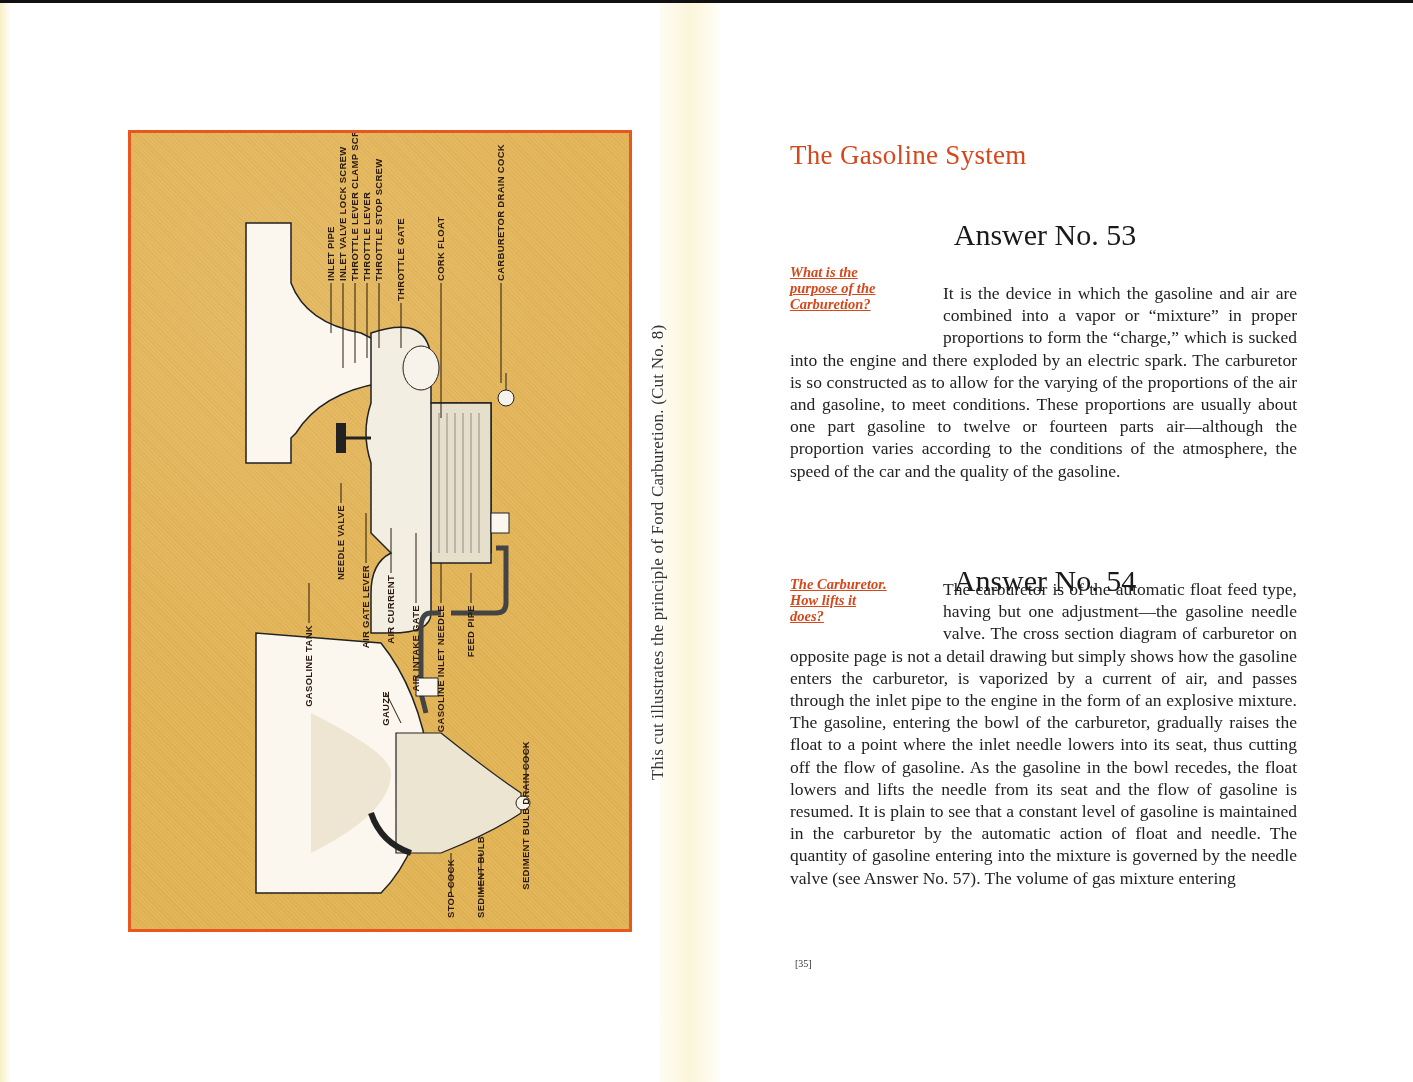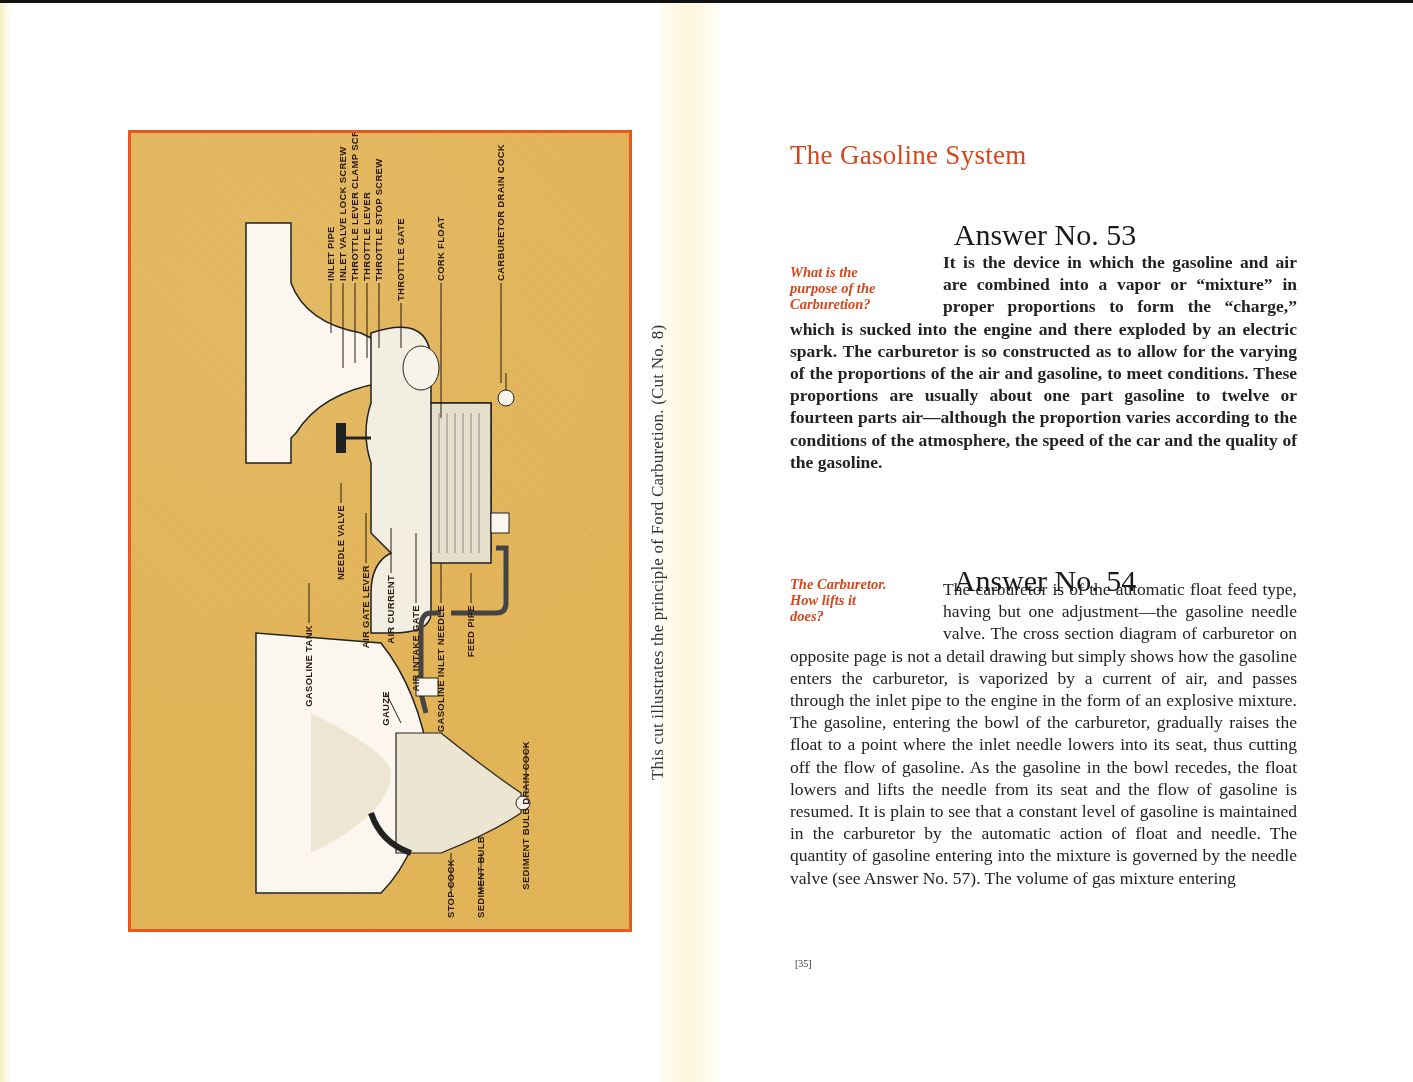--- a/index.html
+++ b/index.html
@@ -37,21 +37,21 @@
     position:absolute; left:790px; top:140px; width:500px; 
     color:#d5481c; font-size:27px; letter-spacing:0.3px;font-family:Liberation Serif, serif;
   }
   .ans-heading {
     position:absolute; left:790px; width:510px; text-align:center;
     font-size:30px; color:#1a1a1a;
   }
   .sidenote {
     position:absolute; left:790px; width:150px;
     color:#d5481c; font-style:italic; font-weight:bold;
-    font-size:14.5px; line-height:16px;
+    font-size:14.5px; line-height:16px;text-decoration:underline;
   }
   .body-text {
     position:absolute; left:790px; width:507px;
     font-size:17.5px; line-height:22.2px; color:#222;
     text-align:justify; text-indent:0;
   }
   .folio { position:absolute; left:795px; top:958px; font-size:10px; color:#333; }
 </style>
 </head>
 <body>
@@ -151,21 +151,21 @@
 <div class="caption">This cut illustrates the principle of Ford Carburetion.   (Cut No. 8)</div>
 
 <div class="page-title">The Gasoline System</div>
 
 <div class="ans-heading" style="top:218px;">Answer No. 53</div>
 <div class="sidenote" style="top:264px;">
   <div>What is the</div>
   <div>purpose of the</div>
   <div>Carburetion?</div>
 </div>
-<div class="body-text" style="top:251px;font-weight:bold;">
+<div class="body-text" style="top:282px;">
   <span style="float:left;width:153px;height:66px;"></span>
   <span>It is the device in which the gasoline and air are combined into a vapor or “mixture” in proper proportions to form the “charge,” which is sucked into the engine and there exploded by an electric spark.  The carburetor is so constructed as to allow for the varying of the proportions of the air and gasoline, to meet conditions.  These proportions are usually about one part gasoline to twelve or fourteen parts air—although the proportion varies according to the conditions of the atmosphere, the speed of the car and the quality of the gasoline.</span>
 </div>
 
 <div class="ans-heading" style="top:564px;">Answer No. 54</div>
 <div class="sidenote" style="top:576px;">
   <div>The Carburetor.</div>
   <div>How lifts it</div>
   <div>does?</div>
 </div>

